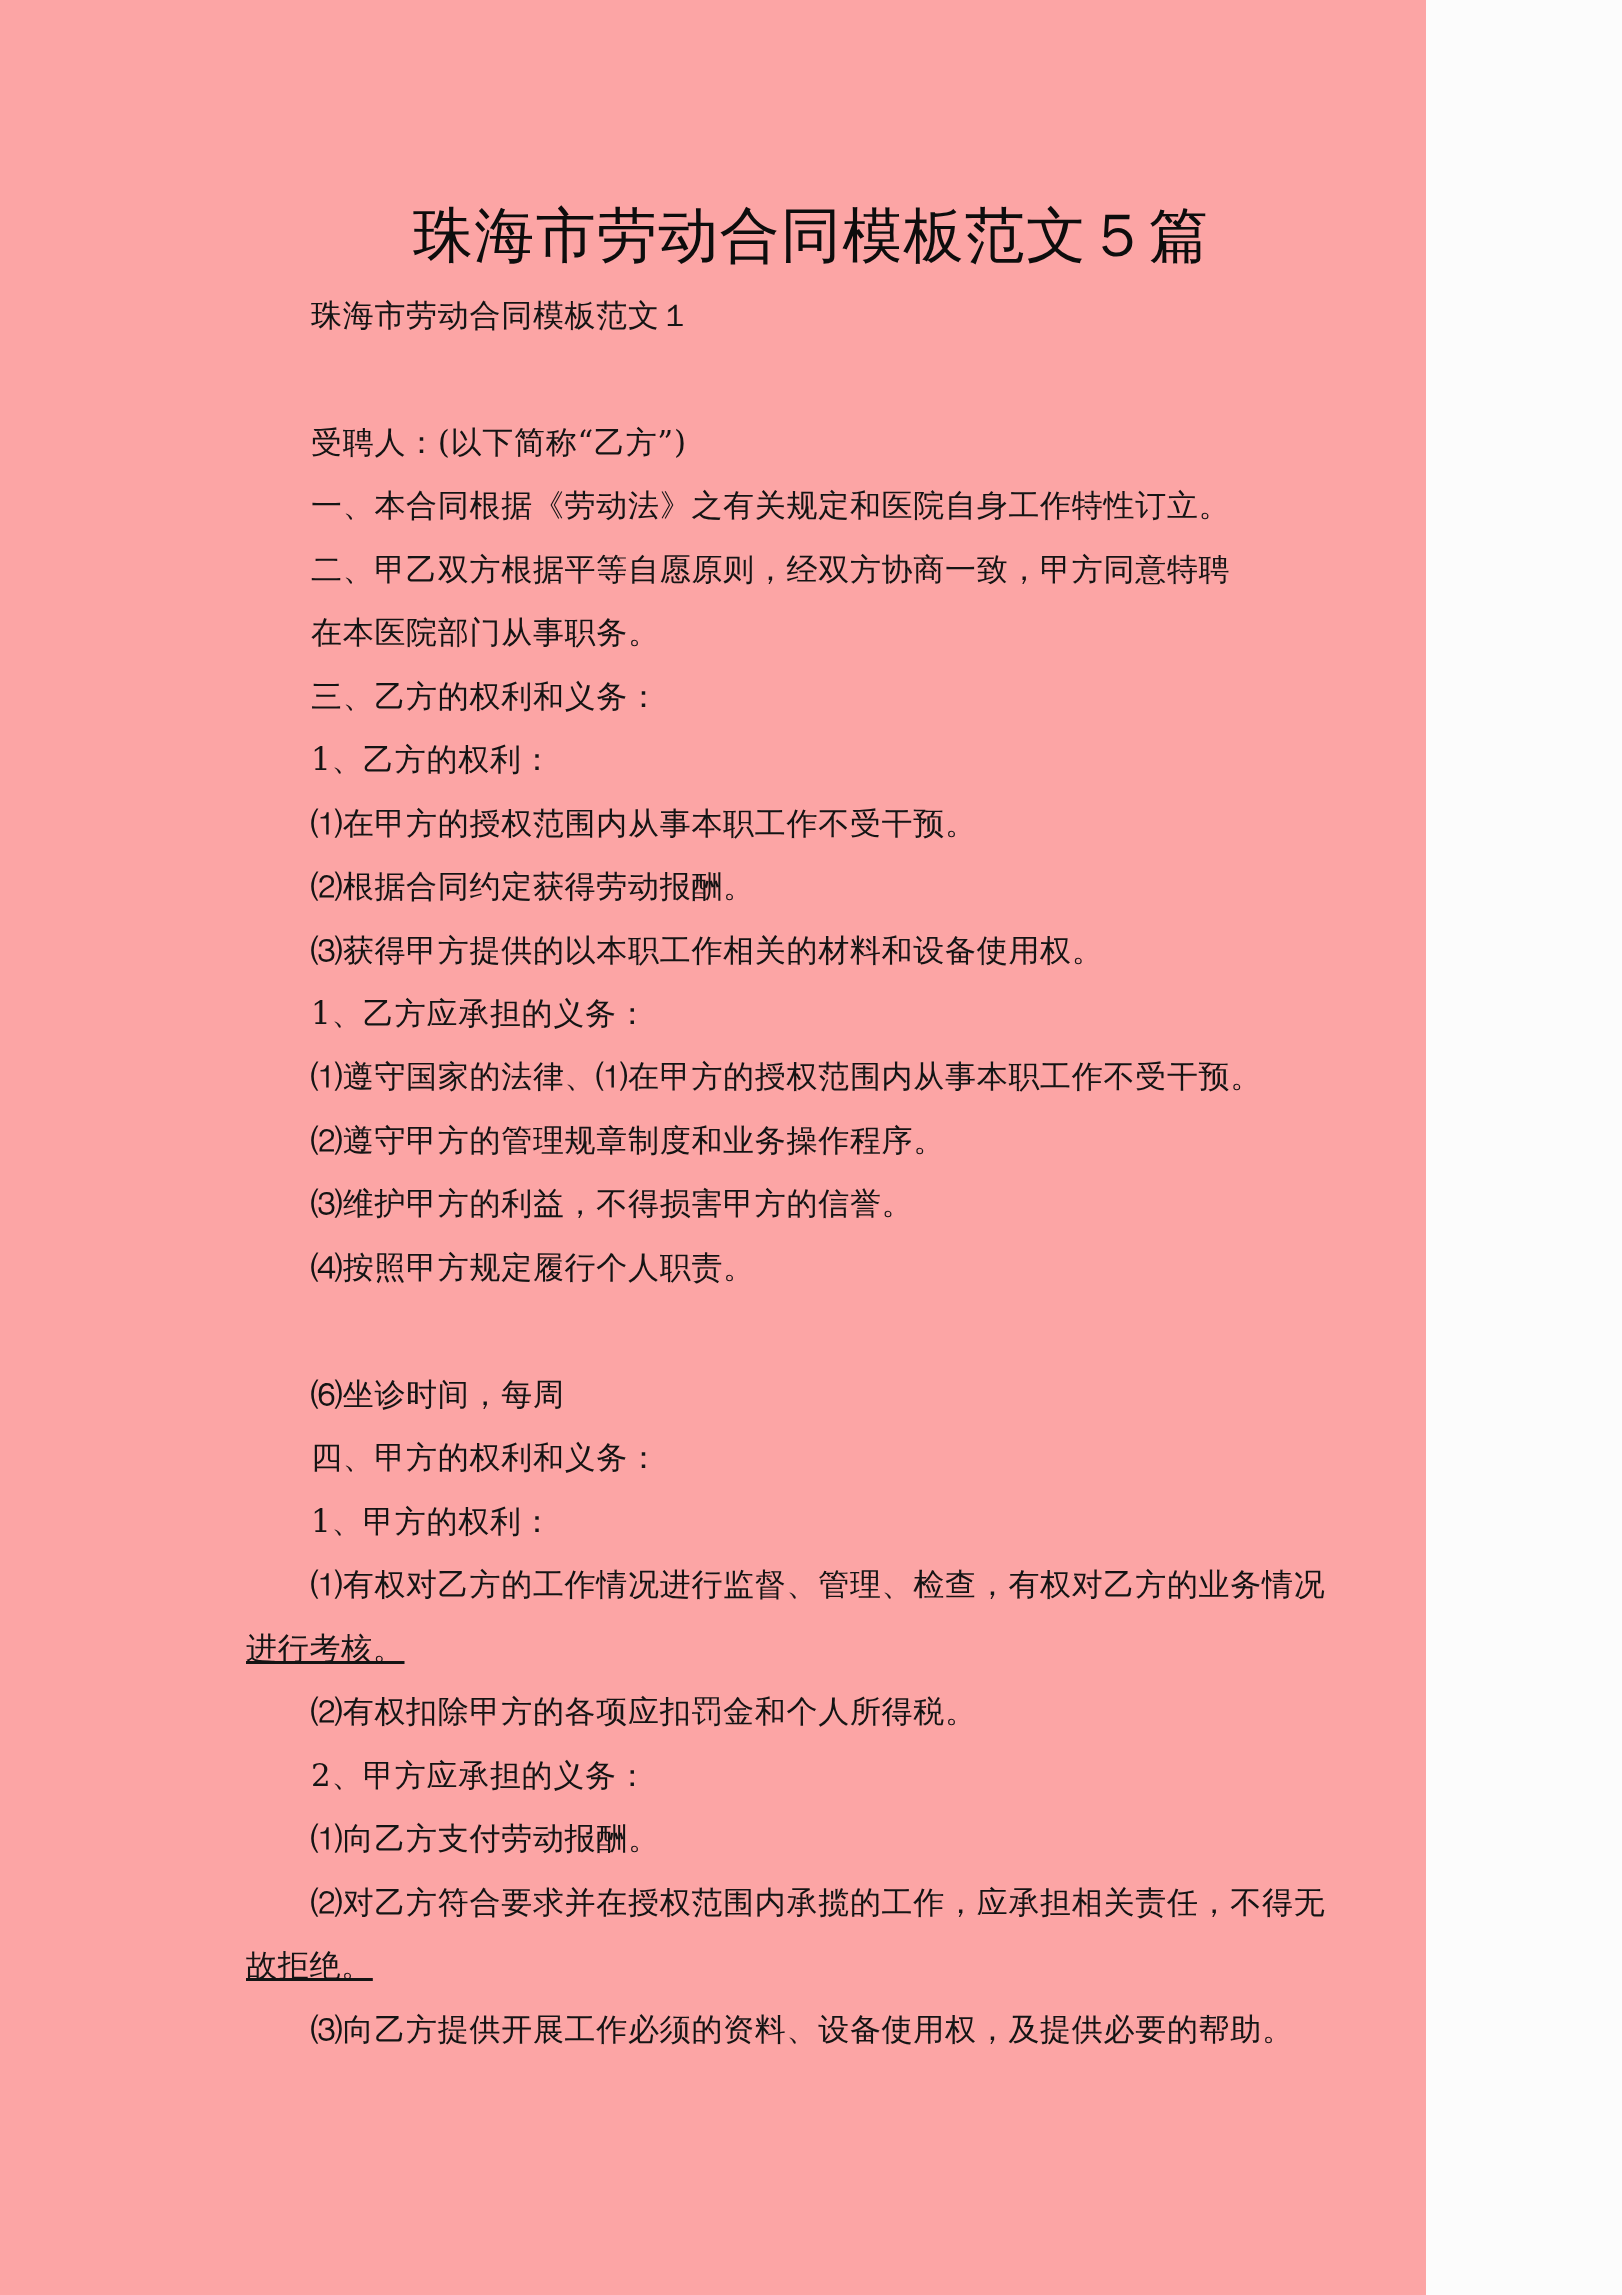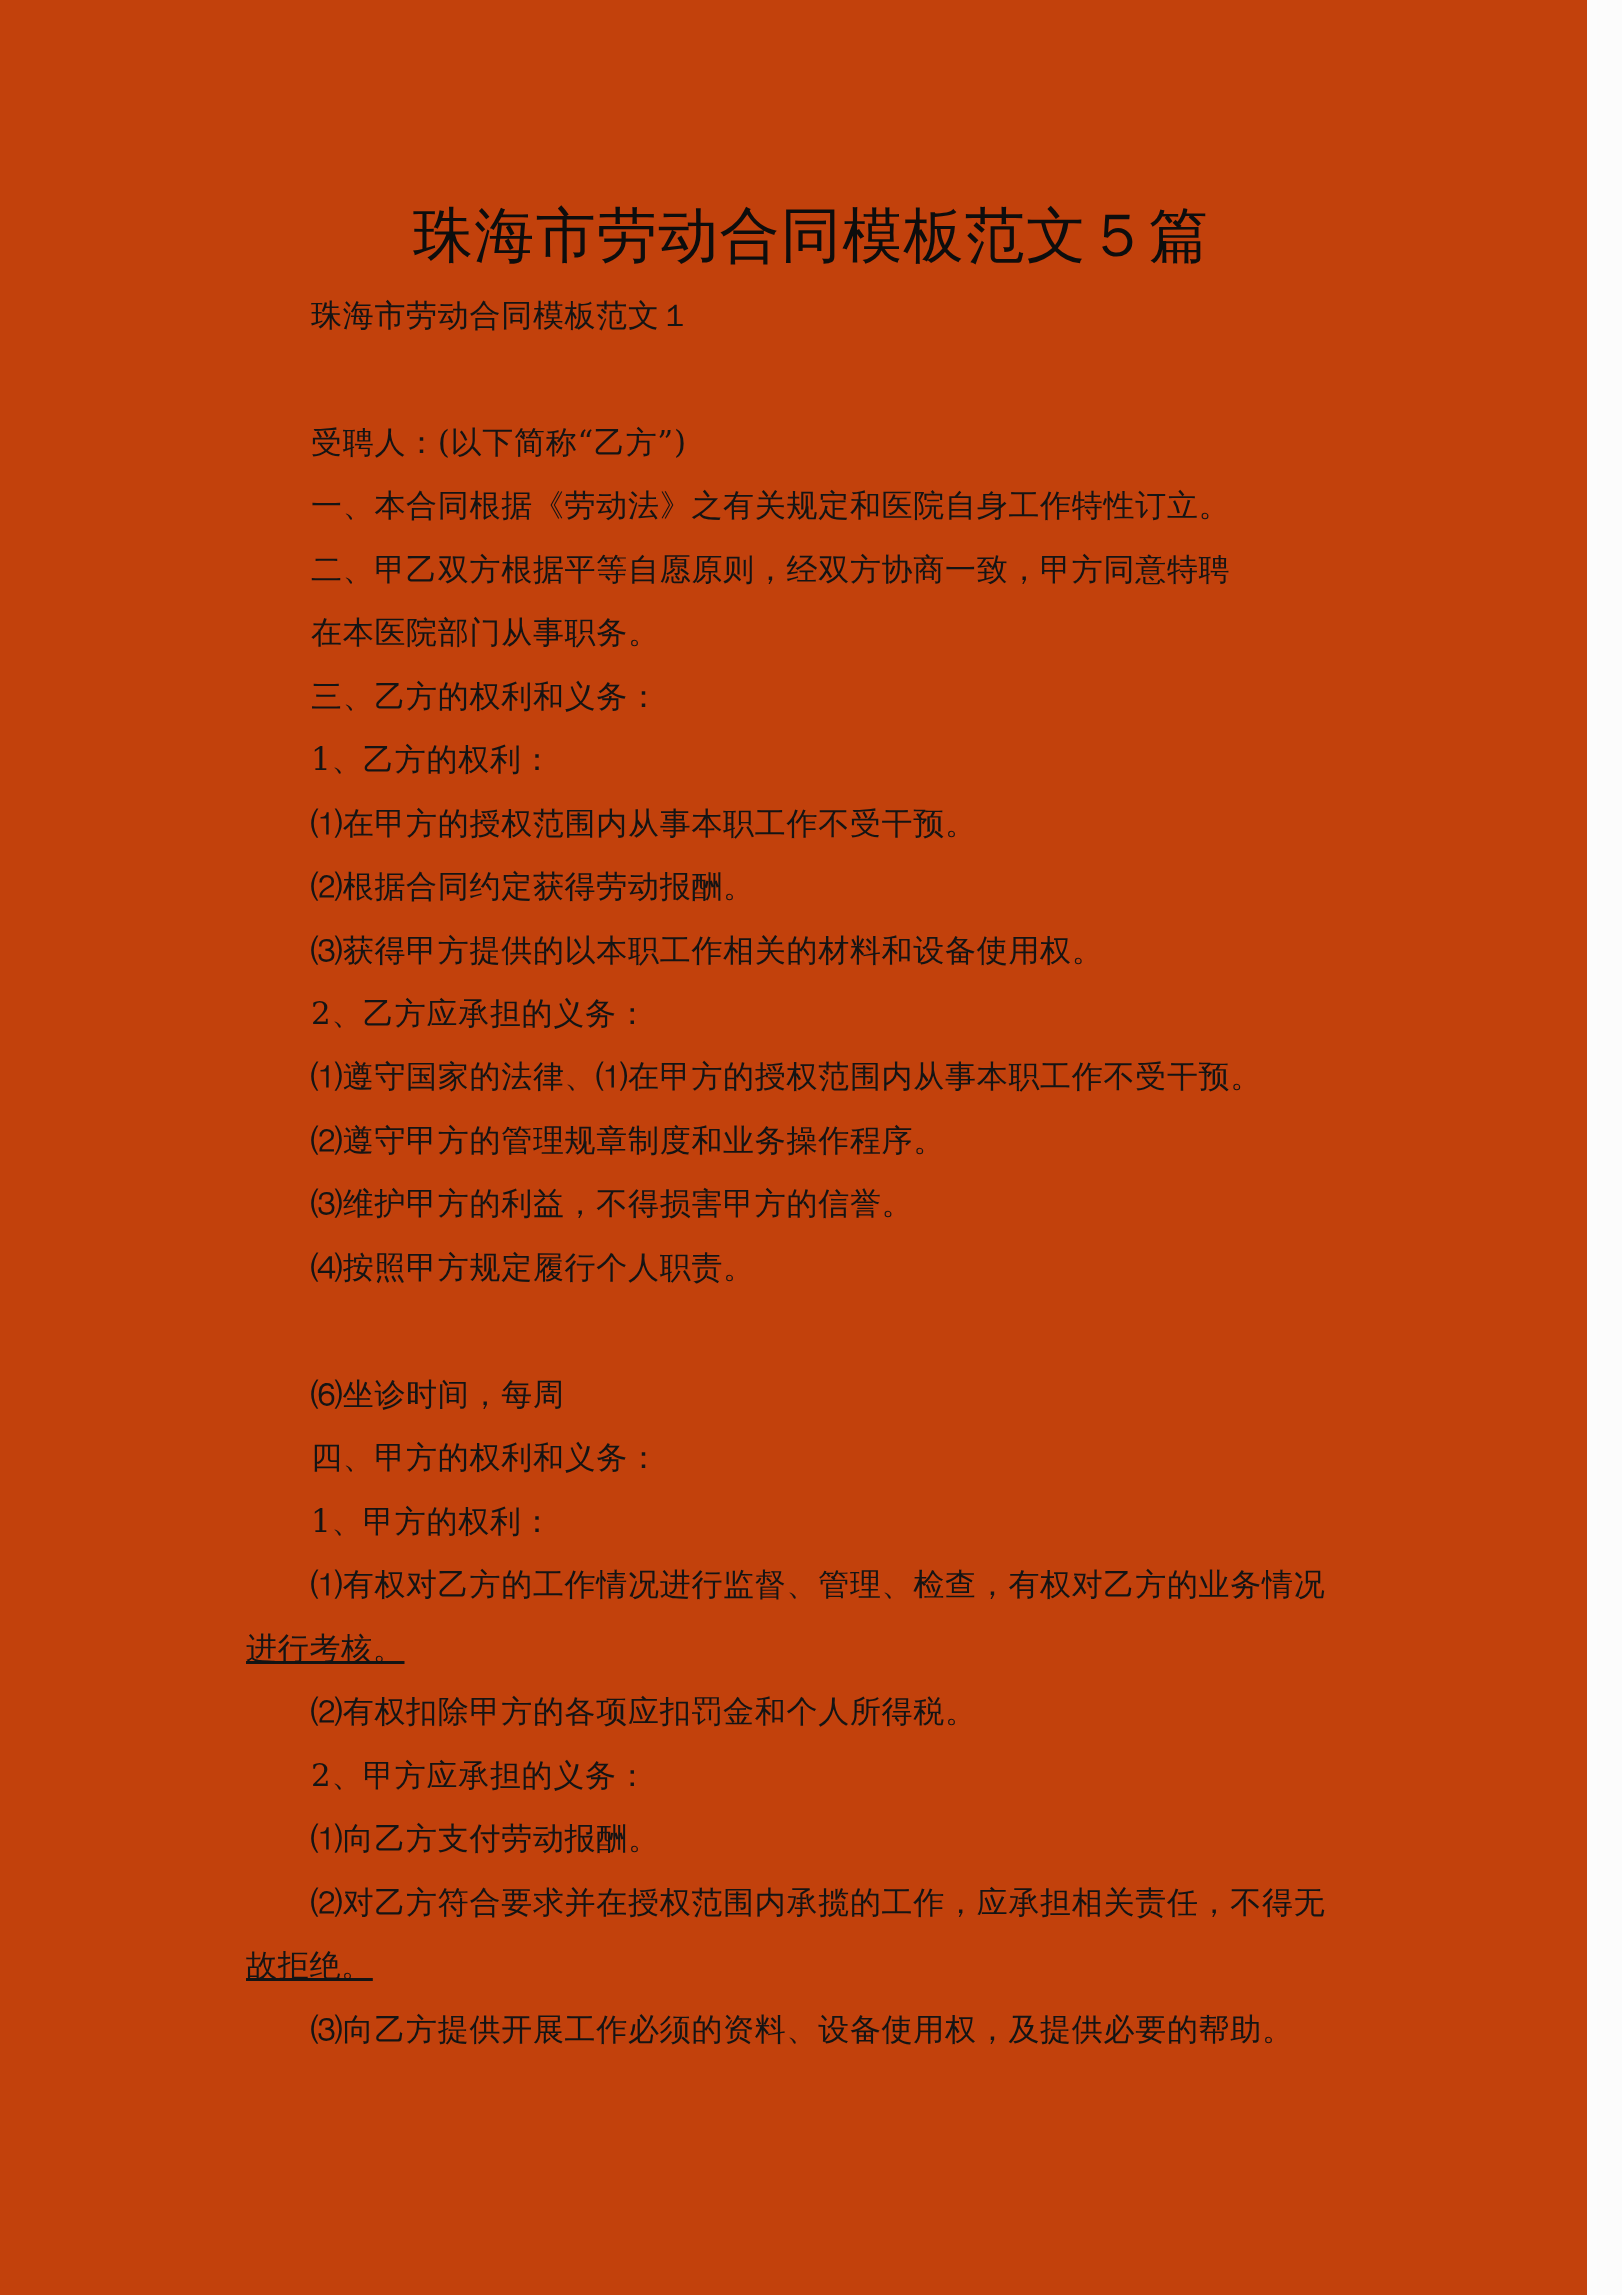--- a/index.html
+++ b/index.html
@@ -11,23 +11,23 @@
     width: 1623px;
     height: 2295px;
     position: relative;
     overflow: hidden;
     font-family: "DejaVu Serif", "Liberation Serif", serif;
     color: #111111;
   }
   .page {
     position: absolute;
     left: 0; top: 0;
-    width: 1587px;
+    width: 1426px;
     height: 2295px;
-    background: #c2410c;
+    background: #fca5a5;
   }
   .title {
     position: absolute;
     left: 0;
     top: 196px;
     width: 1623px;
     text-align: center;
     font-size: 60px;
     line-height: 79px;
     letter-spacing: 1.3px;
@@ -55,21 +55,21 @@
   <div class="line indent" style="top:296px">珠海市劳动合同模板范文１</div>
   <div class="line indent" style="top:423px">受聘人：(以下简称“乙方”)</div>
   <div class="line indent" style="top:550px">二、甲乙双方根据平等自愿原则，经双方协商一致，甲方同意特聘</div>
   <div class="line indent" style="top:486px">一、本合同根据《劳动法》之有关规定和医院自身工作特性订立。</div>
   <div class="line indent" style="top:613px">在本医院部门从事职务。</div>
   <div class="line indent" style="top:677px">三、乙方的权利和义务：</div>
   <div class="line indent" style="top:740px">1、乙方的权利：</div>
   <div class="line indent" style="top:804px">⑴在甲方的授权范围内从事本职工作不受干预。</div>
   <div class="line indent" style="top:867px">⑵根据合同约定获得劳动报酬。</div>
   <div class="line indent" style="top:931px">⑶获得甲方提供的以本职工作相关的材料和设备使用权。</div>
-  <div class="line indent" style="top:994px">2、乙方应承担的义务：</div>
+  <div class="line indent" style="top:994px">1、乙方应承担的义务：</div>
   <div class="line indent" style="top:1057px">⑴遵守国家的法律、⑴在甲方的授权范围内从事本职工作不受干预。</div>
   <div class="line indent" style="top:1184px">⑶维护甲方的利益，不得损害甲方的信誉。</div>
   <div class="line indent" style="top:1121px">⑵遵守甲方的管理规章制度和业务操作程序。</div>
   <div class="line indent" style="top:1248px">⑷按照甲方规定履行个人职责。</div>
   <div class="line indent" style="top:1375px">⑹坐诊时间，每周</div>
   <div class="line indent" style="top:1438px">四、甲方的权利和义务：</div>
   <div class="line indent" style="top:1502px">1、甲方的权利：</div>
   <div class="line indent" style="top:1565px">⑴有权对乙方的工作情况进行监督、管理、检查，有权对乙方的业务情况</div>
   <div class="line flush" style="top:1629px">进行考核。</div>
   <div class="line indent" style="top:1692px">⑵有权扣除甲方的各项应扣罚金和个人所得税。</div>

